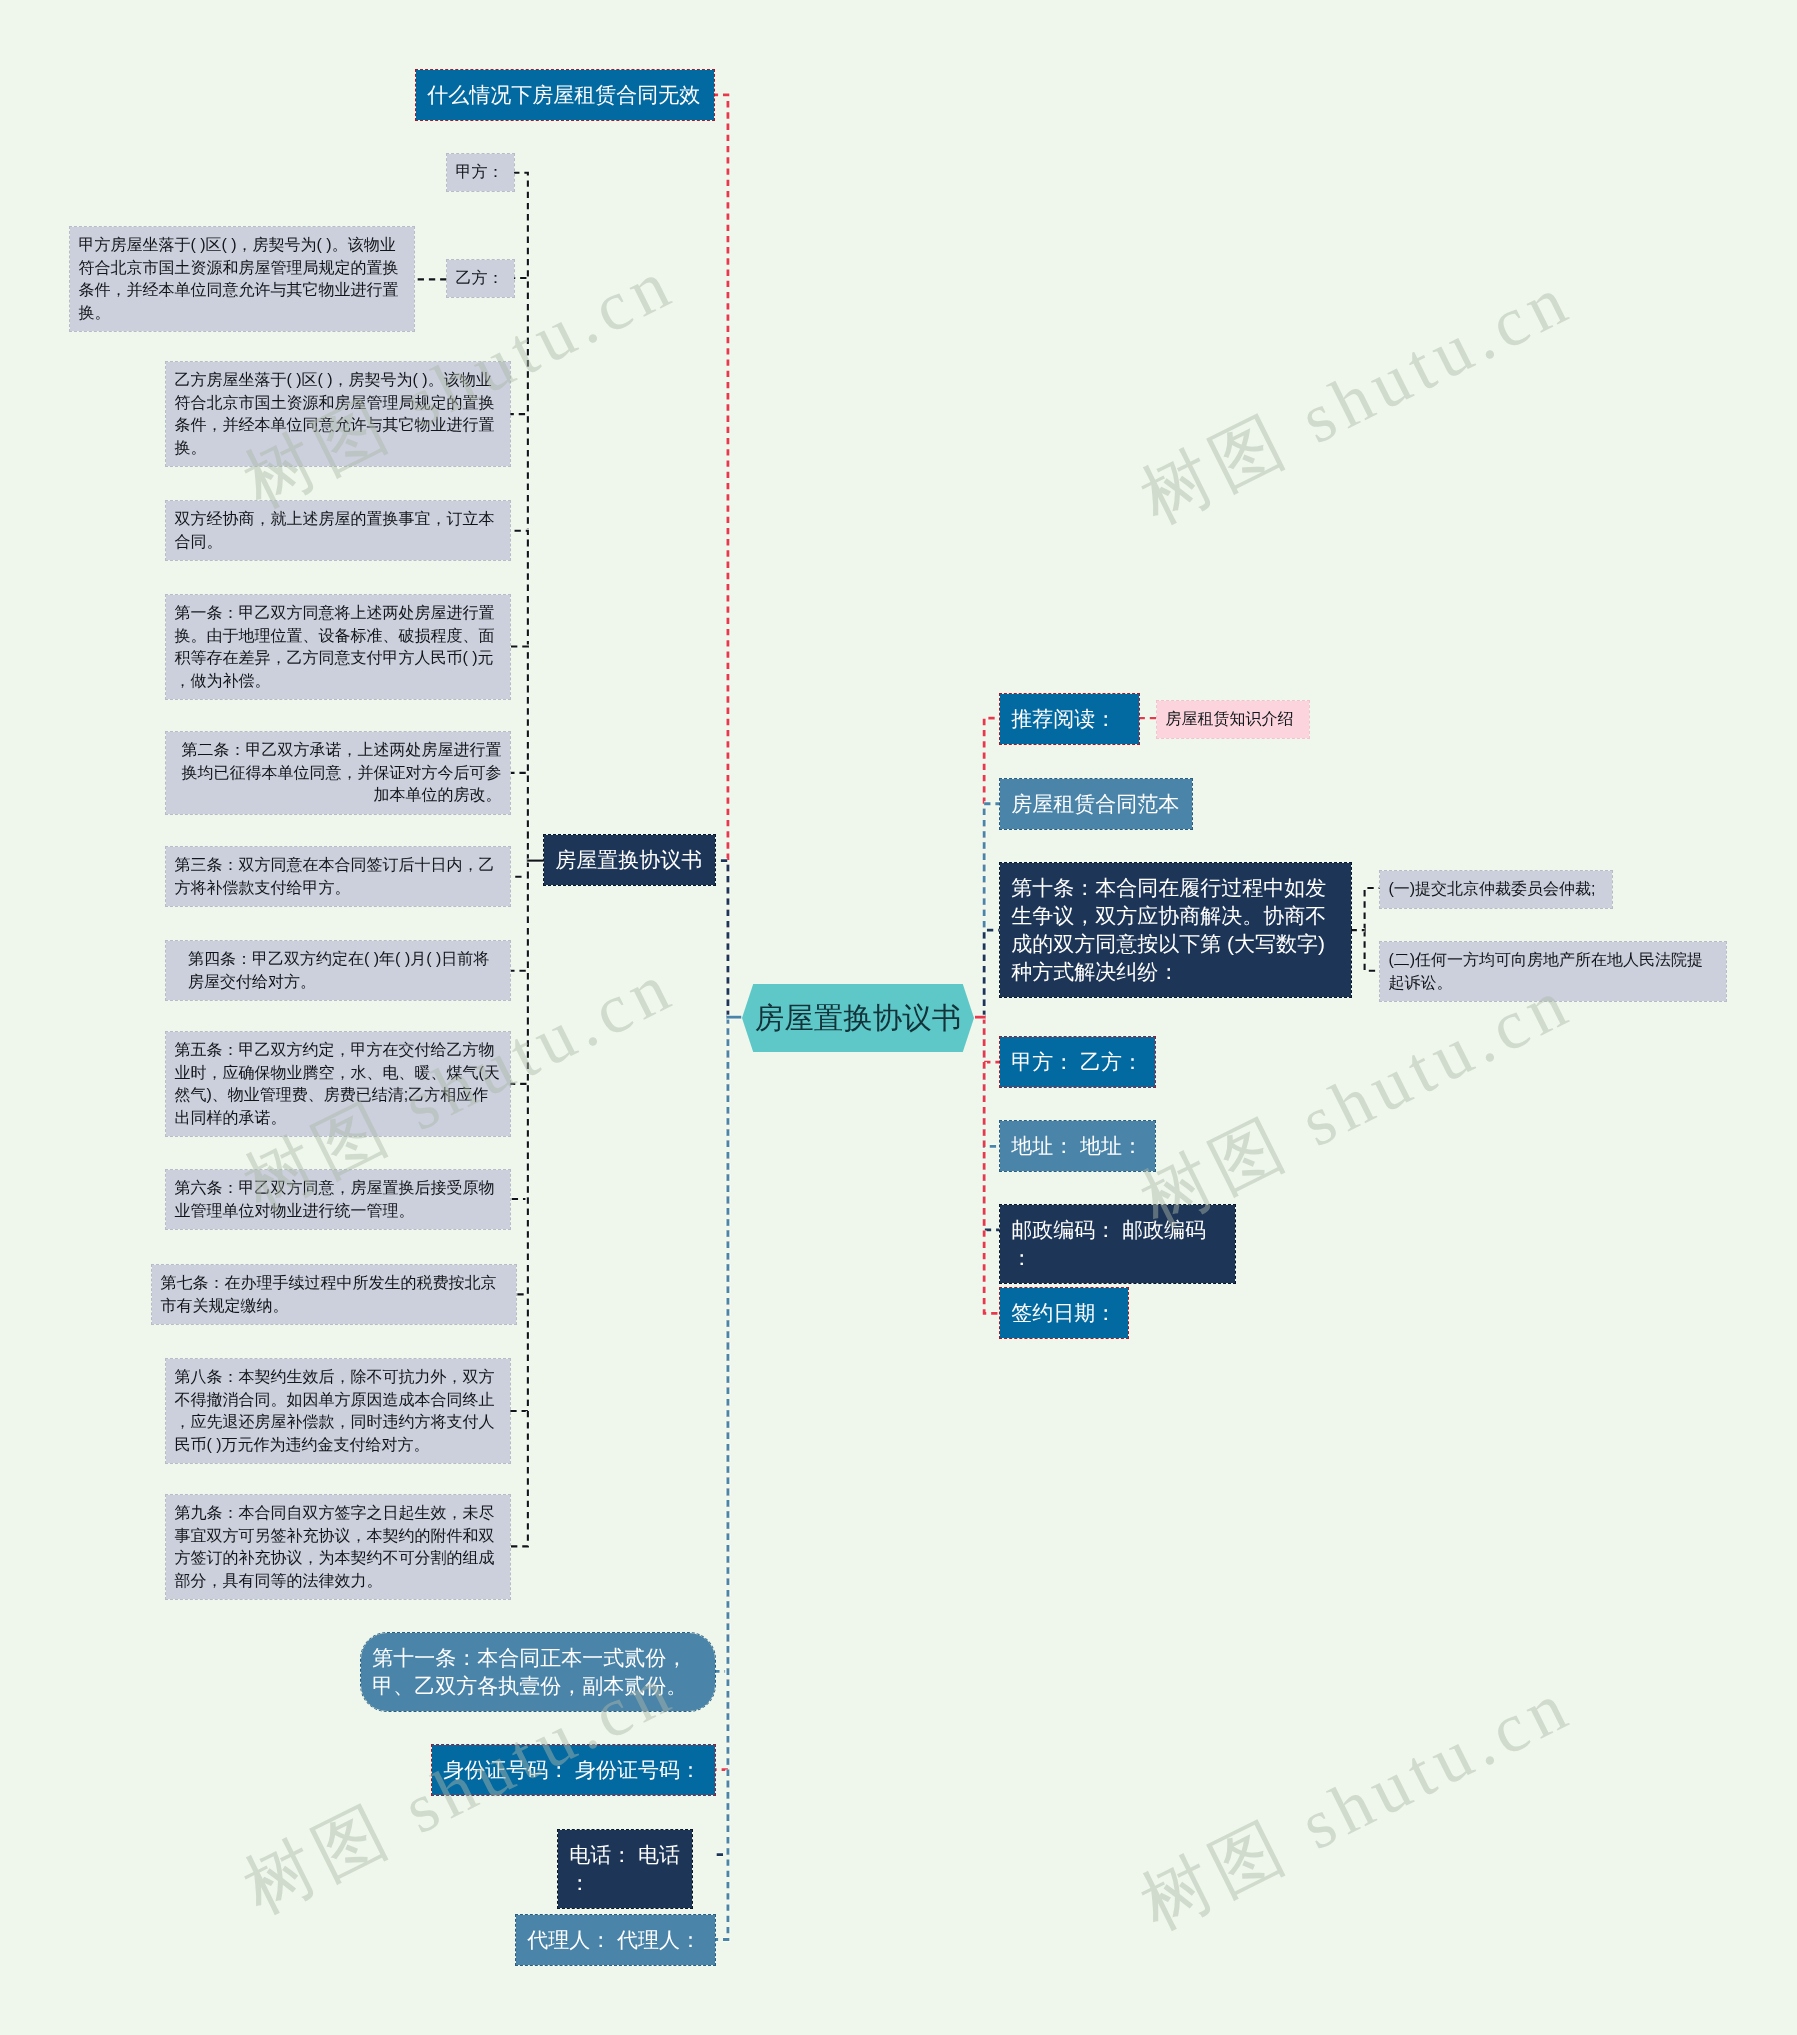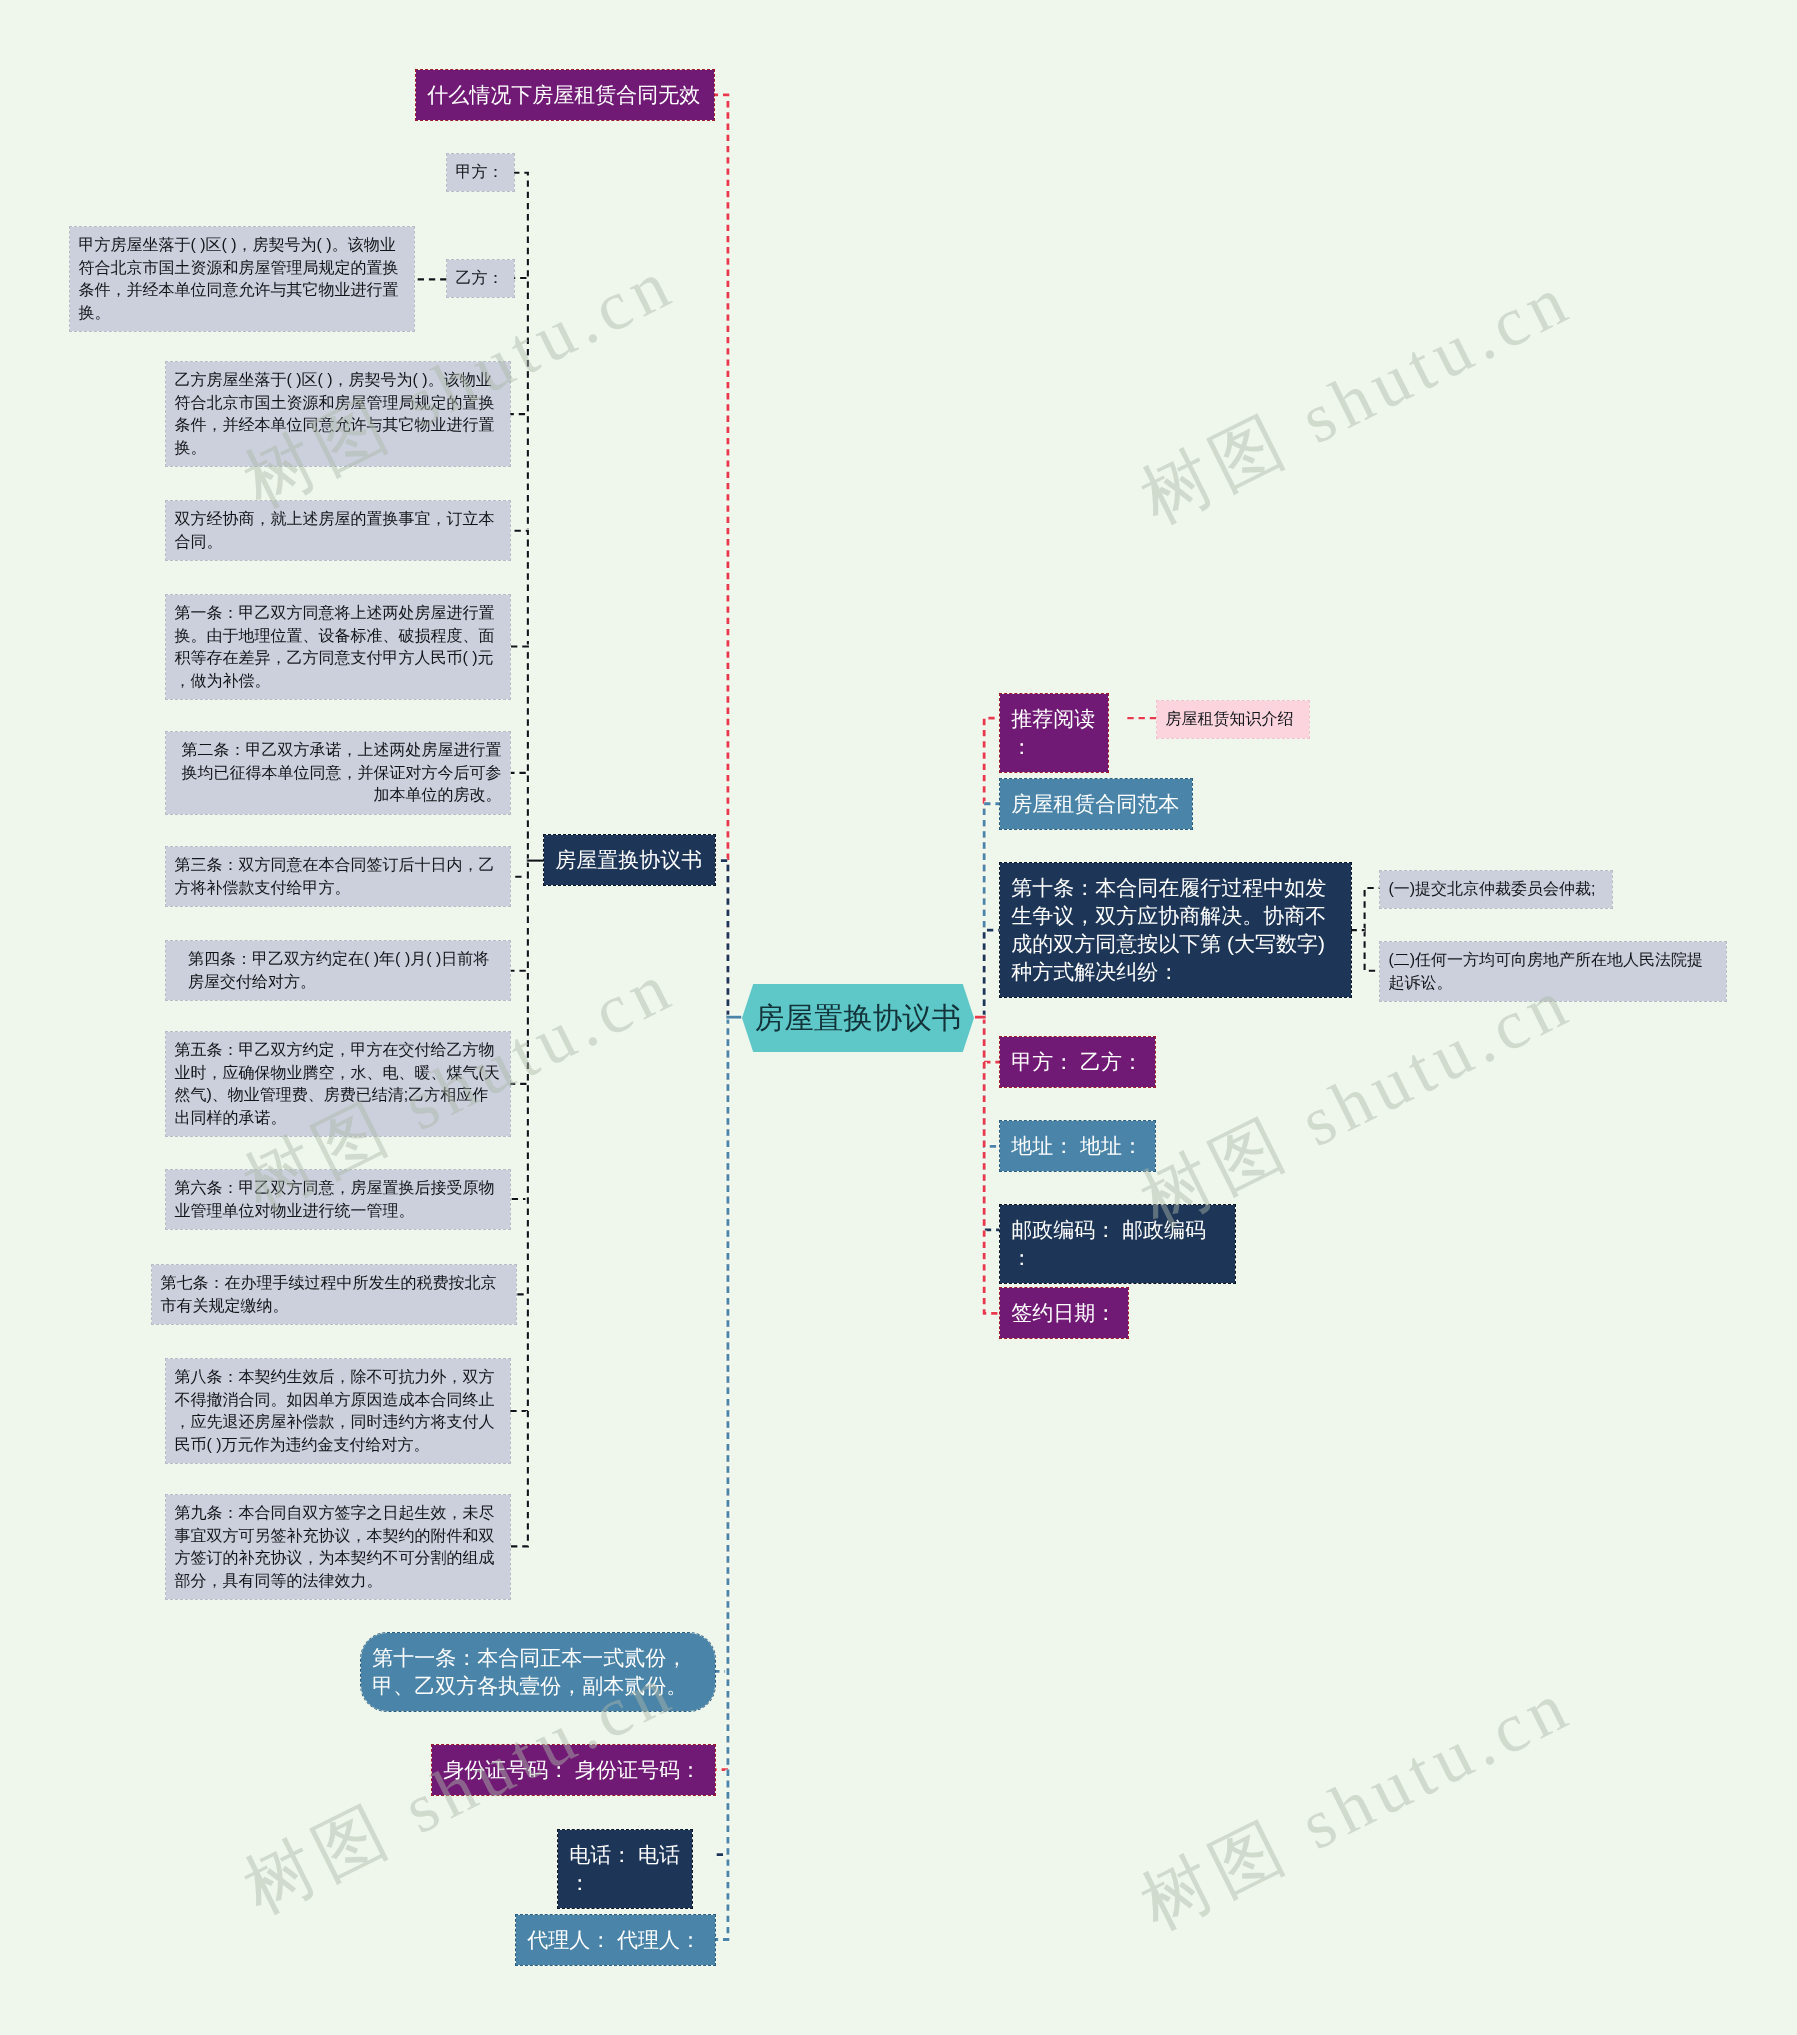--- a/index.html
+++ b/index.html
@@ -26,21 +26,21 @@
   
   #nodes{position:absolute;left:0;top:0;width:1797px;height:2035px;z-index:2;}
   .n{position:absolute;box-sizing:border-box;white-space:pre-wrap;line-break:anywhere;}
 
   .lv2{font-size:16px;line-height:22.5px;padding:7px 8.4px;
        background:#ccd0dc;color:#111418;
        outline:0.7px dashed #b6bcc8;outline-offset:-0.7px;}
   .lv2.pink{background:#fbd4dd;color:#111418;outline:0.7px dashed #f2c3ce;}
 
   .lv1{font-size:21px;line-height:28px;padding:11.2px;color:#ffffff;}
-  .lv1.red  {background:#701a75;outline:0.7px dashed #9e1b2c;outline-offset:-0.7px;}
+  .lv1.red  {background:#0369a1;outline:0.7px dashed #9e1b2c;outline-offset:-0.7px;}
   .lv1.steel{background:#4a84a8;outline:0.7px dashed #2b5d7f;outline-offset:-0.7px;}
   .lv1.navy {background:#1d3557;outline:0.7px dashed #0b1626;outline-offset:-0.7px;}
 
   
   #root{position:absolute;z-index:2;display:flex;align-items:center;justify-content:center;
         background:#5ec8c8;color:#13333a;font-size:29.5px;line-height:32px;
         clip-path:polygon(11.2px 0,calc(100% - 11.2px) 0,100% 50%,calc(100% - 11.2px) 100%,11.2px 100%,0 50%);}
 </style>
 </head>
 <body>
@@ -124,21 +124,21 @@
       <path d="M1924 1325H1944" stroke="#f6fbf4" stroke-width="6" fill="none" stroke-dasharray="9 7"></path>
       <path d="M1924 1325H1944" stroke="#111418" stroke-width="3" fill="none" stroke-dasharray="9 7"></path>
     </svg>
   <div id="nodes">
       <div class="n lv1 red" style="left: 416px; top: 70px; width: 298px;">什么情况下房屋租赁合同无效</div>
       <div class="n lv1 navy" style="left: 544px; top: 835px; width: 171px;">房屋置换协议书</div>
       <div class="n lv1 steel" style="left: 361px; top: 1633px; width: 354px; border-radius: 26px;">第十一条：本合同正本一式贰份，甲、乙双方各执壹份，副本贰份。</div>
       <div class="n lv1 red" style="left: 432px; top: 1745px; width: 283px;">身份证号码： 身份证号码：</div>
       <div class="n lv1 navy" style="left: 558px; top: 1830px; width: 134px;">电话： 电话：</div>
       <div class="n lv1 steel" style="left: 516px; top: 1915px; width: 199px;">代理人： 代理人：</div>
-      <div class="n lv1 red" style="left: 1000px; top: 694px; width: 108px;">推荐阅读：</div>
+      <div class="n lv1 red" style="left: 1000px; top: 694px; width: 139px;">推荐阅读：</div>
       <div class="n lv1 steel" style="left: 1000px; top: 779px; width: 192px;">房屋租赁合同范本</div>
       <div class="n lv1 navy" style="left: 1000px; top: 863px; width: 351px;">第十条：本合同在履行过程中如发生争议，双方应协商解决。协商不成的双方同意按以下第 (大写数字)种方式解决纠纷：</div>
       <div class="n lv1 red" style="left: 1000px; top: 1037px; width: 155px;">甲方： 乙方：</div>
       <div class="n lv1 steel" style="left: 1000px; top: 1121px; width: 155px;">地址： 地址：</div>
       <div class="n lv1 navy" style="left: 1000px; top: 1205px; width: 235px;">邮政编码： 邮政编码：</div>
       <div class="n lv1 red" style="left: 1000px; top: 1288px; width: 128px;">签约日期：</div>
       <div class="n lv2" style="left: 447px; top: 154px; width: 67px;">甲方：</div>
       <div class="n lv2" style="left: 447px; top: 260px; width: 67px;">乙方：</div>
       <div class="n lv2" style="left: 166px; top: 362px; width: 344px;">乙方房屋坐落于( )区( )，房契号为( )。该物业符合北京市国土资源和房屋管理局规定的置换条件，并经本单位同意允许与其它物业进行置换。</div>
       <div class="n lv2" style="left: 166px; top: 501px; width: 344px;">双方经协商，就上述房屋的置换事宜，订立本合同。</div>

